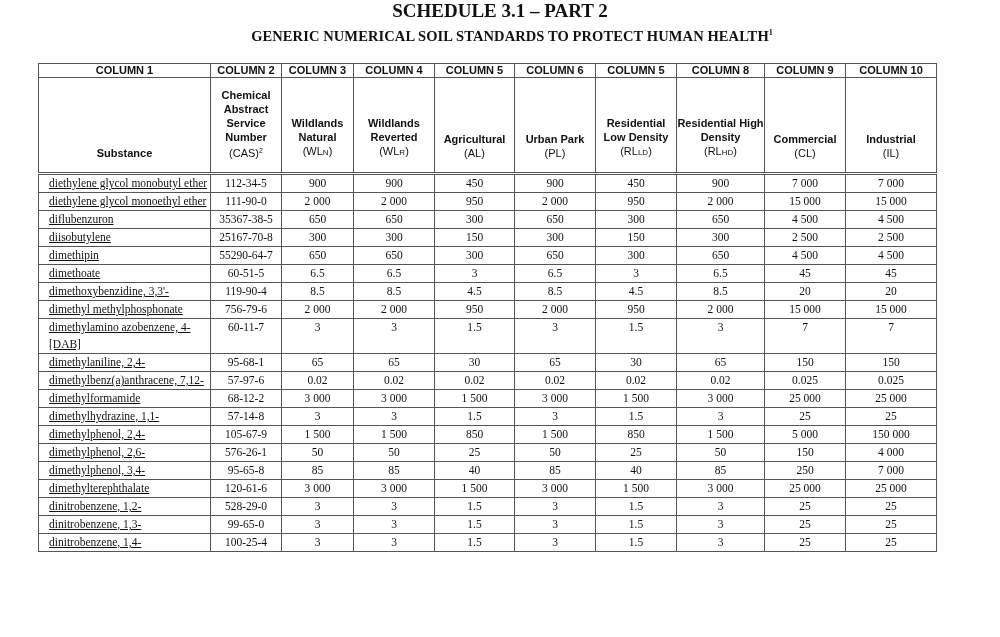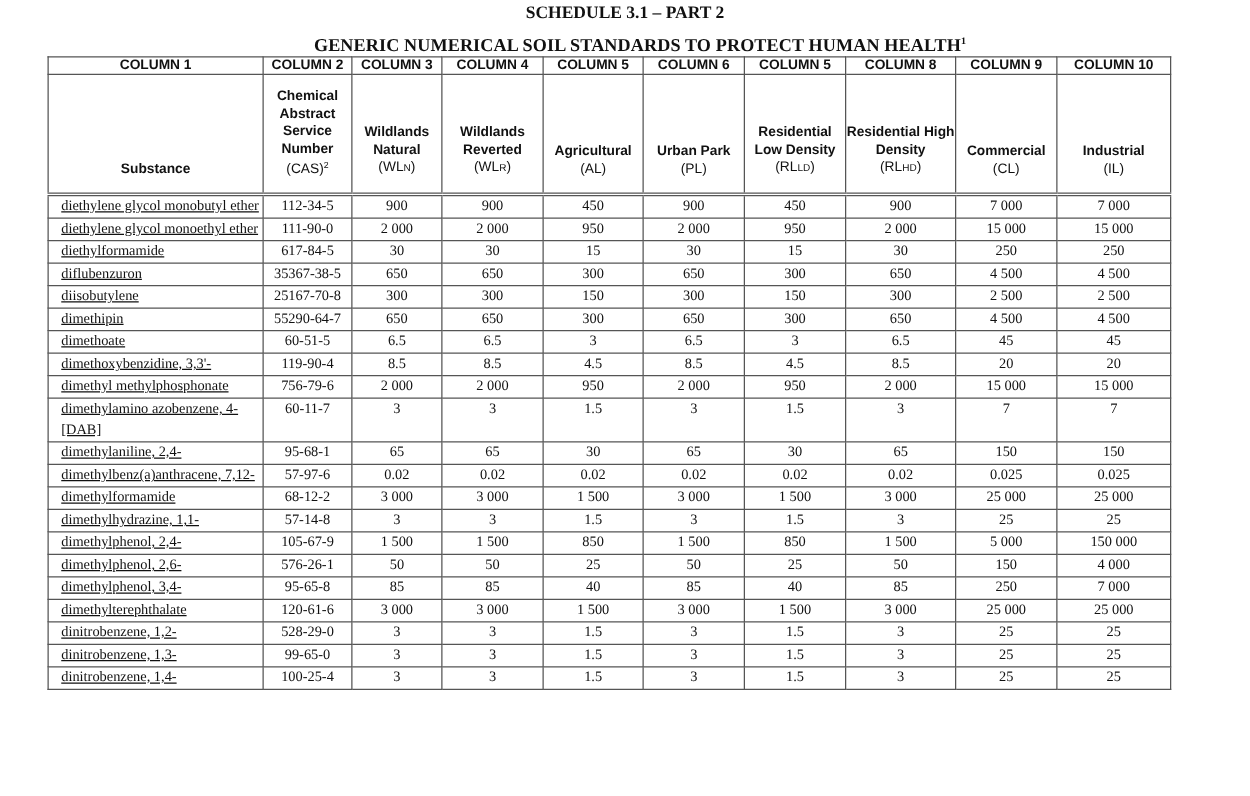--- a/index.html
+++ b/index.html
@@ -1,29 +1,29 @@
 <!DOCTYPE html>
 <html><head>
 <meta charset="utf-8">
 <style>
   html, body { margin: 0; padding: 0; background: #ffffff; }
   body { width: 1000px; height: 637px; overflow: hidden; position: relative; color: #111; }
   .title {
     position: absolute; left: 0; width: 1000px; top: 0px; text-align: center;
-    font-family: "Liberation Serif", serif; font-weight: bold; font-size: 14px; line-height: 22px;
+    font-family: "Liberation Serif", serif; font-weight: bold; font-size: 19px; line-height: 22px;
   }
   .subtitle {
     position: absolute; left: 0; width: 1000px; top: 24px; text-align: center;
     font-family: "Liberation Serif", serif; font-weight: bold; font-size: 14.5px; line-height: 18px;
     letter-spacing: 0.1px;
     margin-left: 12px;
   }
   .subtitle sup { font-size: 8px; vertical-align: 6px; }
   table {
-    position: absolute; left: 38px; top: 45px; width: 898px;
+    position: absolute; left: 38px; top: 63px; width: 898px;
     border-collapse: collapse; table-layout: fixed; padding-left: 13px;
   }
   td, th { border: 1px solid #555; padding: 0; }
   th {
     font-family: "Liberation Sans", sans-serif; font-weight: bold; font-size: 11px;
     text-align: center;
   }
   tr.colnums th { height: 13px; line-height: 13px; }
   tr.heads th { height: 82px; vertical-align: bottom; line-height: 14px; padding-bottom: 12px; border-bottom: 3px double #555; }
   th .unit { font-weight: normal; display: block; }
@@ -99,32 +99,20 @@
         <td>2 000</td>
         <td>2 000</td>
         <td>950</td>
         <td>2 000</td>
         <td>950</td>
         <td>2 000</td>
         <td>15 000</td>
         <td>15 000</td>
       </tr>
       <tr>
-        <td class="sub">diethylformamide</td>
-        <td>617-84-5</td>
-        <td>30</td>
-        <td>30</td>
-        <td>15</td>
-        <td>30</td>
-        <td>15</td>
-        <td>30</td>
-        <td>250</td>
-        <td>250</td>
-      </tr>
-      <tr>
         <td class="sub">diflubenzuron</td>
         <td>35367-38-5</td>
         <td>650</td>
         <td>650</td>
         <td>300</td>
         <td>650</td>
         <td>300</td>
         <td>650</td>
         <td>4 500</td>
         <td>4 500</td>

